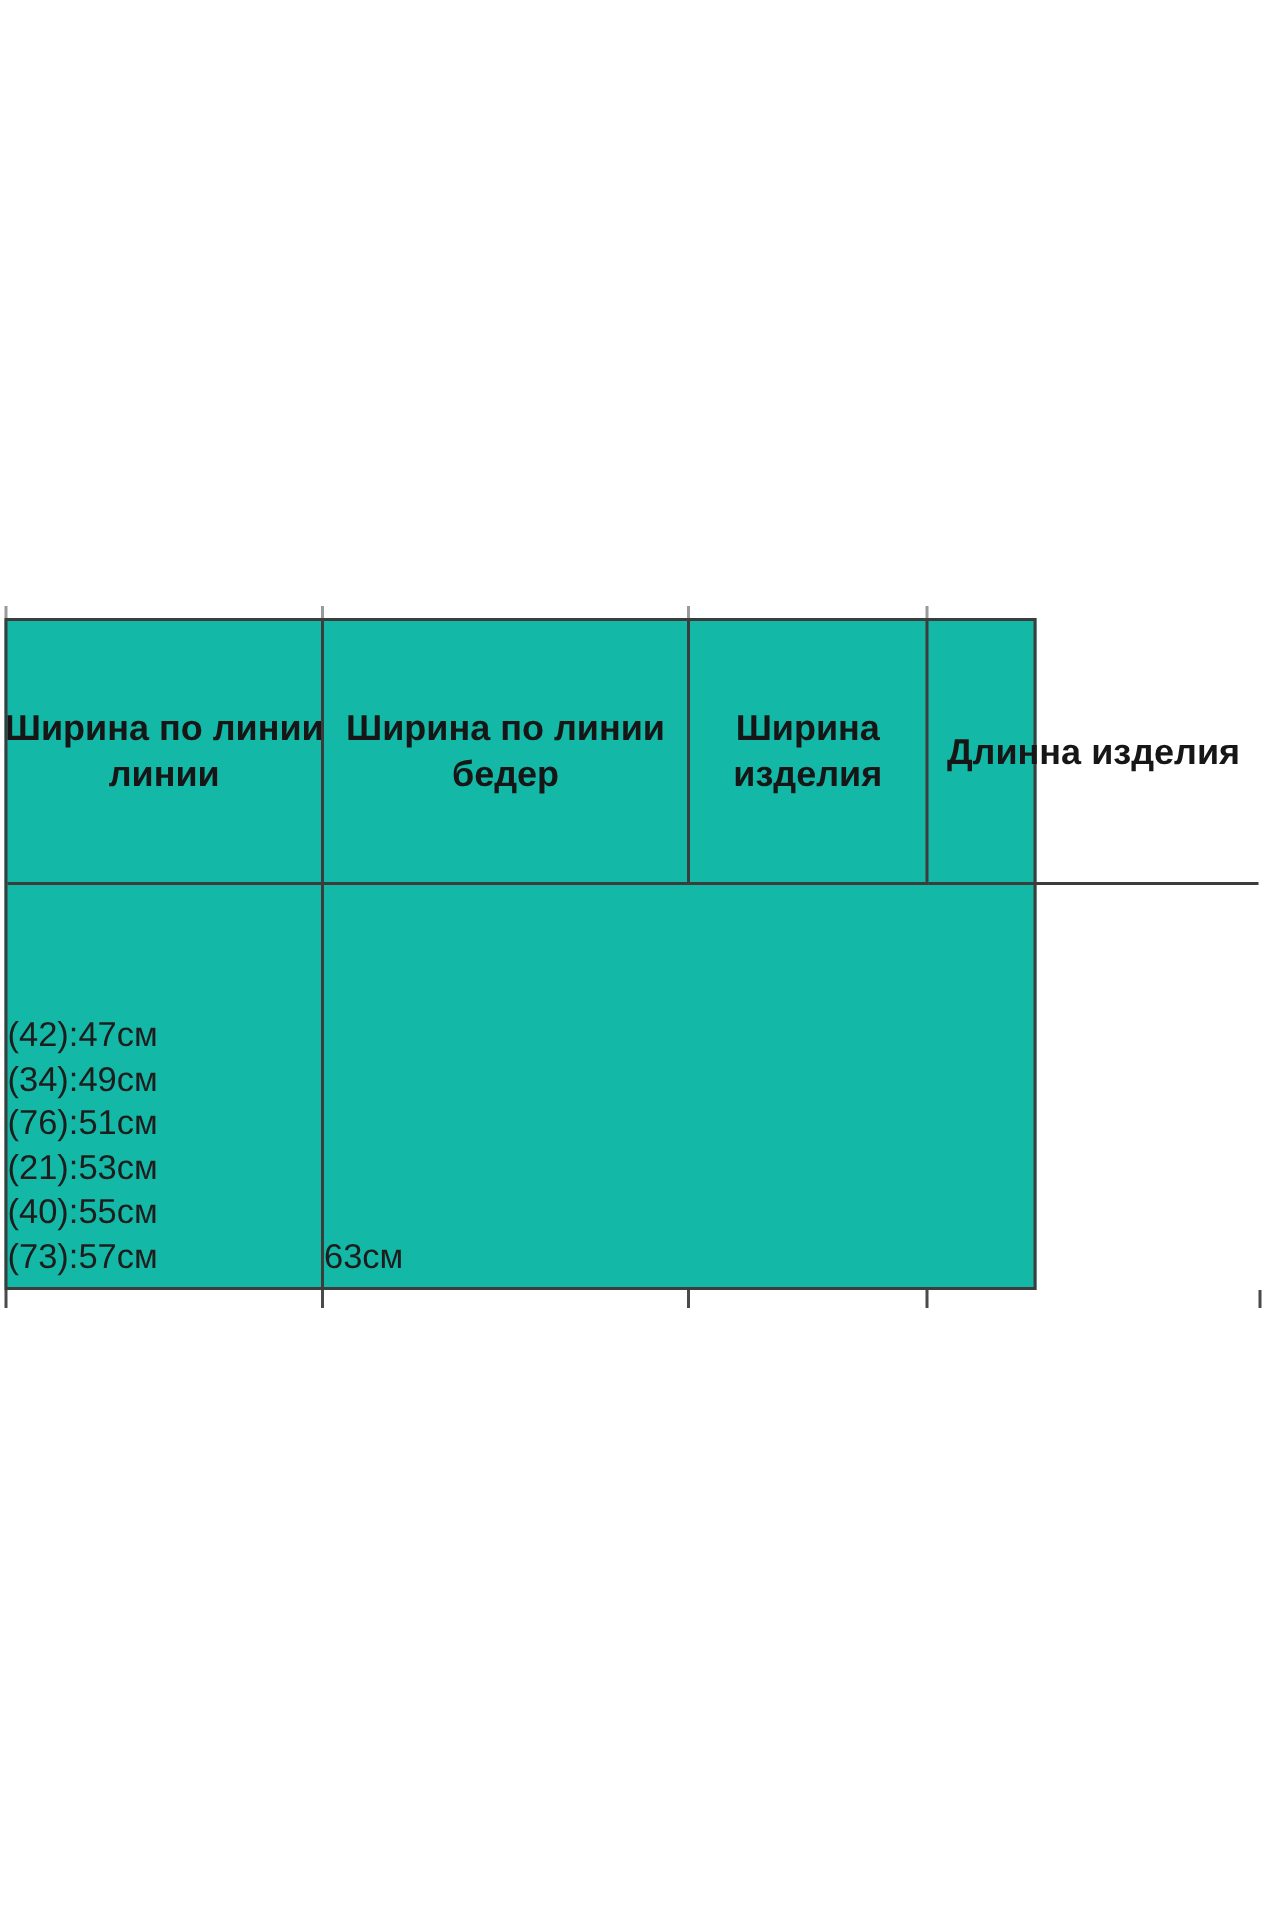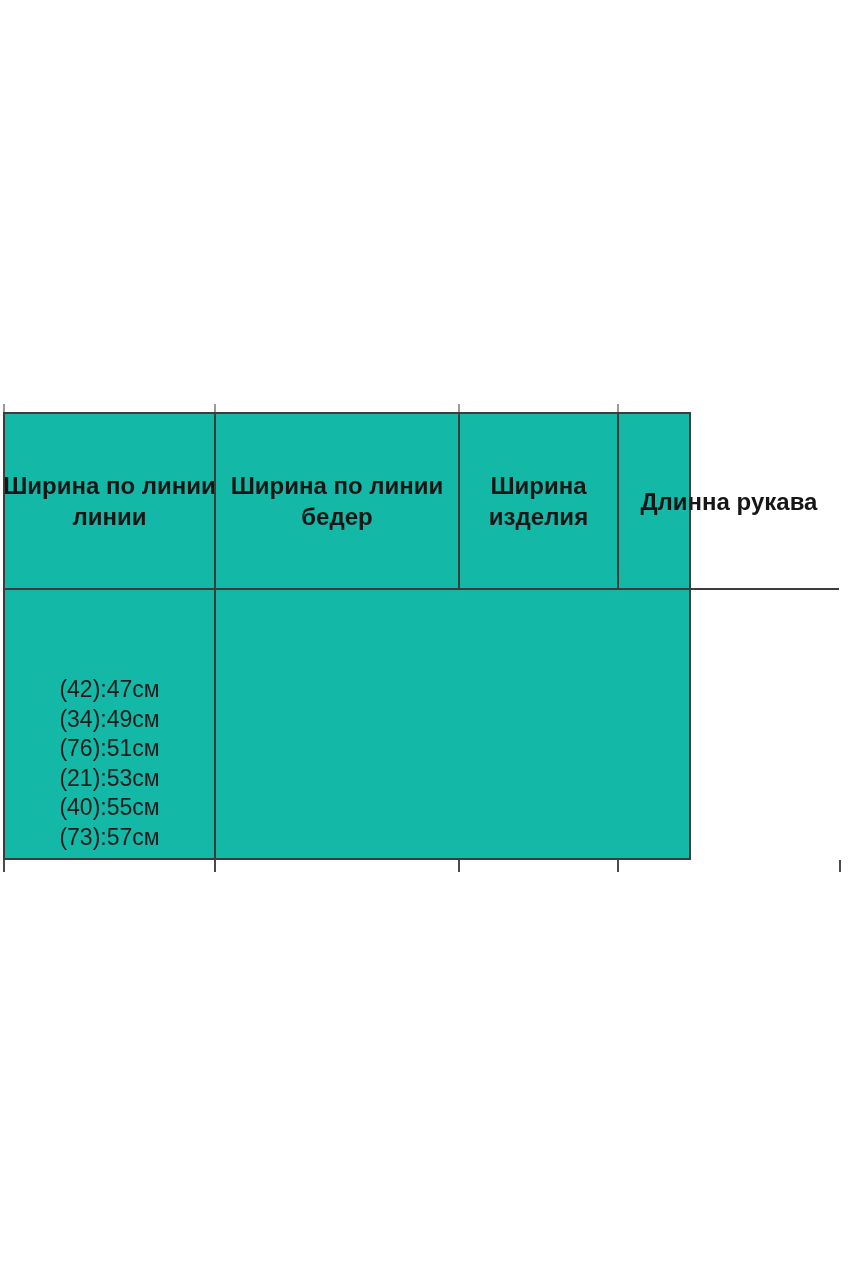--- a/index.html
+++ b/index.html
@@ -40,21 +40,21 @@
     font-weight: bold;
     font-size: 24px;
     line-height: 31px;
     color: #161616;
   }
   .header-line { white-space: nowrap; }
 
   .body-cell {
     display: flex;
     flex-direction: column;
-    align-items: center;
+    align-items: flex-start;
     justify-content: flex-end;
     text-align: center;
     padding-bottom: 6px;
     font-size: 23px;
     line-height: 29.5px;
     color: #1d1d1d;
   }
   .value-line { white-space: nowrap; }
 
   
@@ -82,30 +82,33 @@
   </div>
   <div class="cell header-row col-inner header-cell">
     <div class="header-line">Ширина по линии</div>
     <div class="header-line">бедер</div>
   </div>
   <div class="cell header-row col-inner header-cell">
     <div class="header-line">Ширина</div>
     <div class="header-line">изделия</div>
   </div>
   <div class="cell header-row header-cell">
-    <div class="header-line">Длинна рукава</div>
+    <div class="header-line">Длинна изделия</div>
   </div>
 
   <div class="cell col-inner body-cell">
     <div class="value-line">(42):47см</div>
     <div class="value-line">(34):49см</div>
     <div class="value-line">(76):51см</div>
     <div class="value-line">(21):53см</div>
     <div class="value-line">(40):55см</div>
     <div class="value-line">(73):57см</div>
+  </div>
+  <div class="cell body-cell">
+    <div class="value-line">63см</div>
   </div>
 
 </div>
 
 <div class="stub top x0"></div>
 <div class="stub top x1"></div>
 <div class="stub top x2"></div>
 <div class="stub top x3"></div>
 <div class="stub bottom x0"></div>
 <div class="stub bottom x1"></div>

